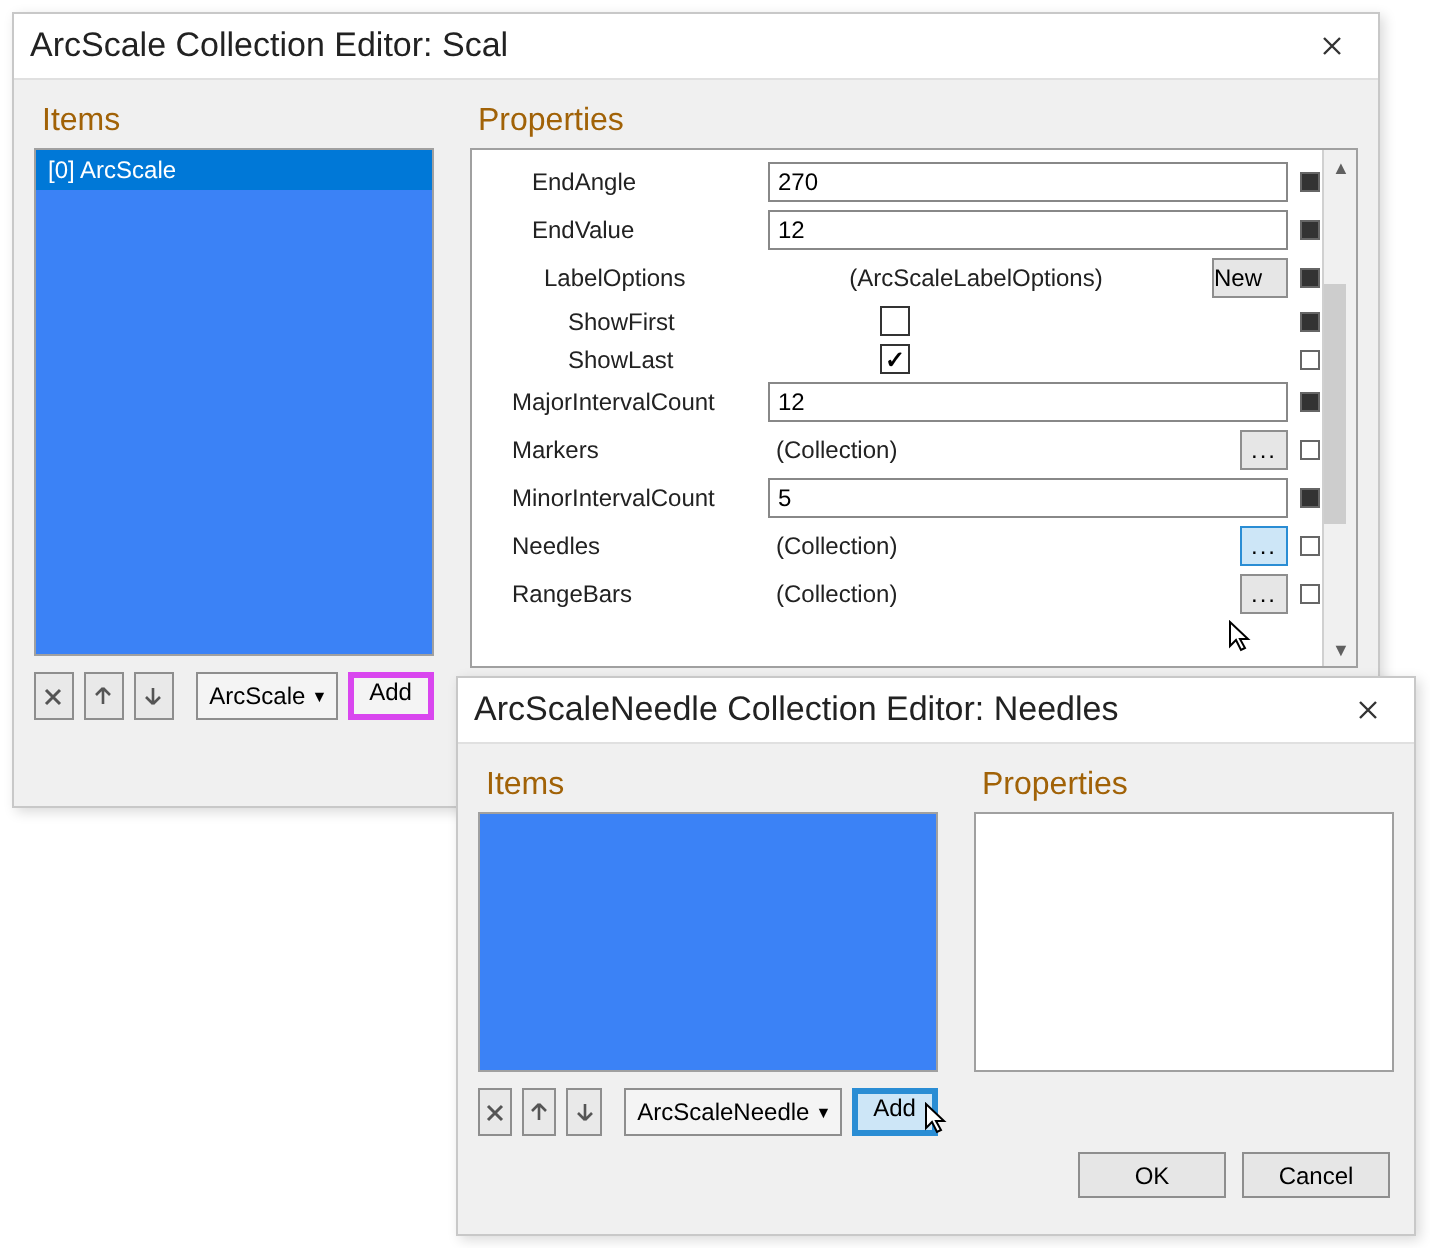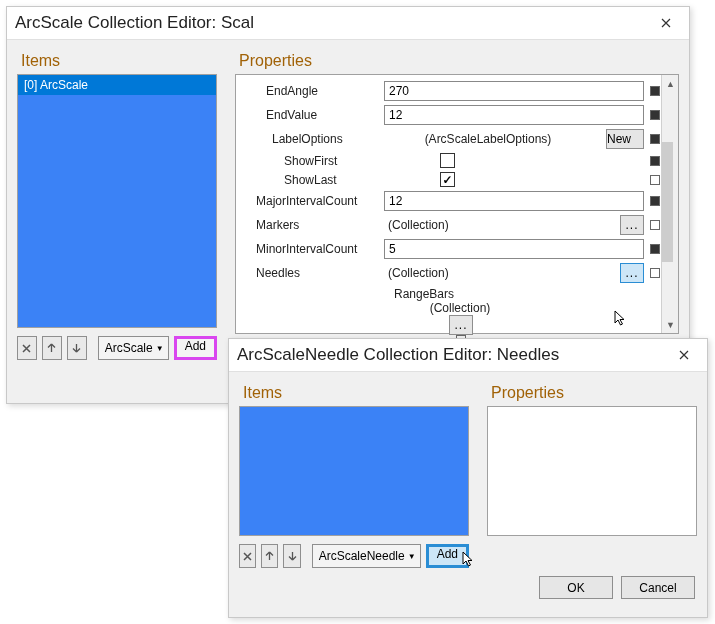--- a/index.html
+++ b/index.html
@@ -275,21 +275,21 @@
             <div class="prop-square filled"></div>
           </div>
 
           <div class="prop-row" style="padding-left:16px;">
             <div class="prop-label" style="width:128px;">Needles</div>
             <div class="prop-text">(Collection)</div>
             <div class="ellipsis-btn hover">...</div>
             <div class="prop-square"></div>
           </div>
 
-          <div class="prop-row" style="padding-left:16px;flex-direction:column;">
+          <div class="prop-row" style="padding-left:16px;">
             <div class="prop-label" style="width:128px;">RangeBars</div>
             <div class="prop-text">(Collection)</div>
             <div class="ellipsis-btn">...</div>
             <div class="prop-square"></div>
           </div>
         </div>
       </div>
     </div>
   </div>
 </div>

